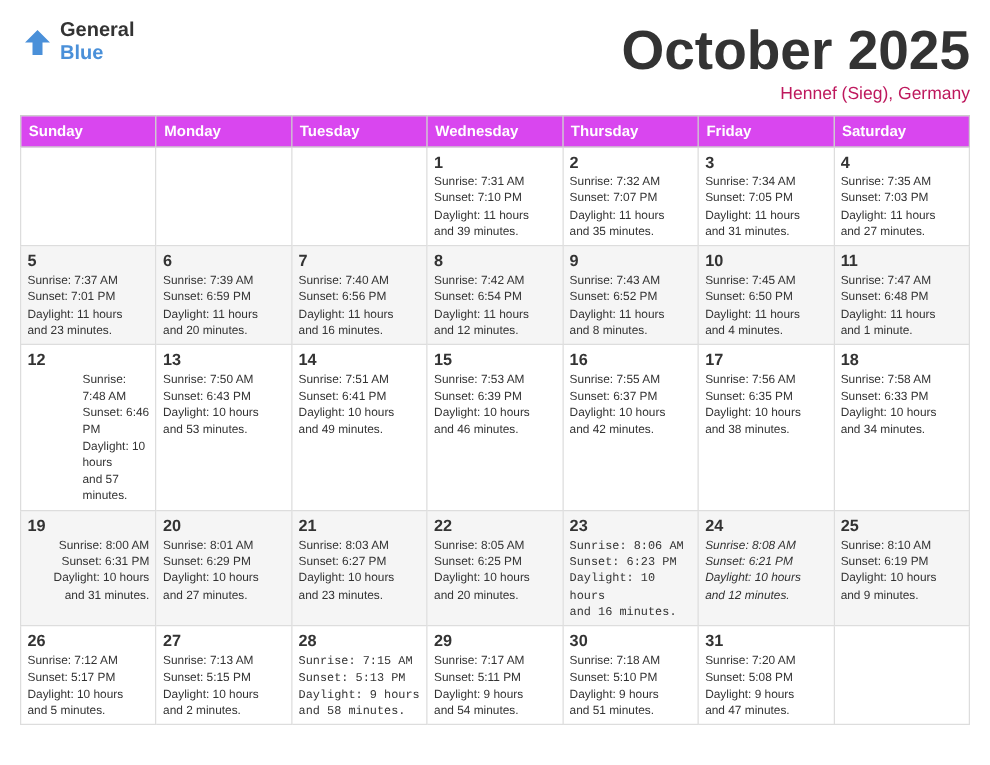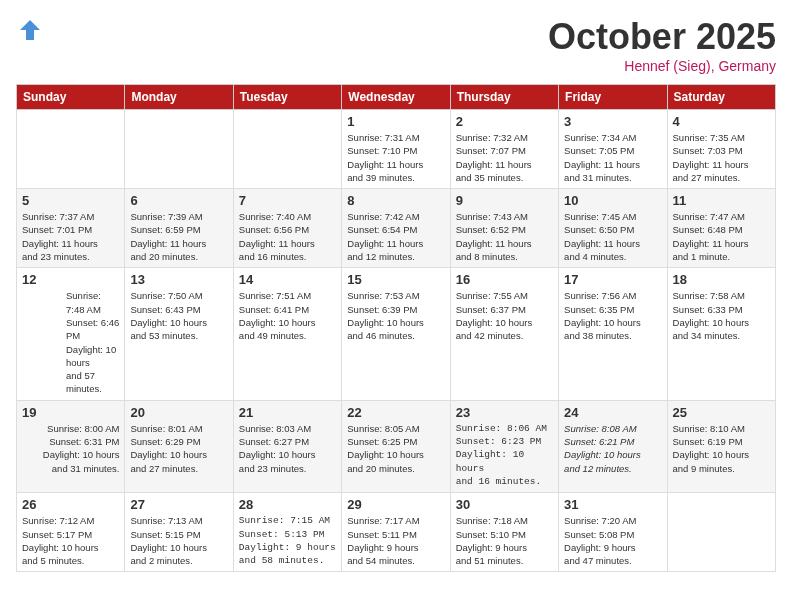--- a/index.html
+++ b/index.html
@@ -37,35 +37,35 @@
       color: #4a90d9;
     }
     .logo-icon {
       width: 28px;
       height: 28px;
     }
     .title-section {
       text-align: right;
     }
     .month-title {
-      font-size: 36px;
+      font-size: 44px;
       font-weight: bold;
       color: #333;
     }
     .location {
       font-size: 14px;
       color: #be185d;
     }
     .calendar {
       width: 100%;
       border-collapse: collapse;
       border: 1px solid #ccc;
     }
     .calendar th {
-      background: #b91c1c;
+      background: #d946ef;
       color: #fff;
       font-size: 12px;
       font-weight: bold;
       padding: 5px 6px;
       text-align: left;
       border: 1px solid #ccc;
     }
     .calendar td {
       vertical-align: top;
       padding: 4px 5px;
@@ -98,20 +98,24 @@
     }
   </style>
 </head>
 <body>
 
 <div class="header">
   <div class="logo">
     <svg class="logo-icon" viewBox="0 0 28 28">
       <polygon points="14,4 24,14 18,14 18,24 10,24 10,14 4,14" fill="#4a90d9"></polygon>
     </svg>
+    <div class="logo-text">
+      <span class="logo-general">General</span>
+      <span class="logo-blue">Blue</span>
+    </div>
   </div>
   <div class="title-section">
     <div class="month-title">October 2025</div>
     <div class="location">Hennef (Sieg), Germany</div>
   </div>
 </div>
 
 <table class="calendar" id="cal-table">
   <thead id="cal-head">
       <tr>

